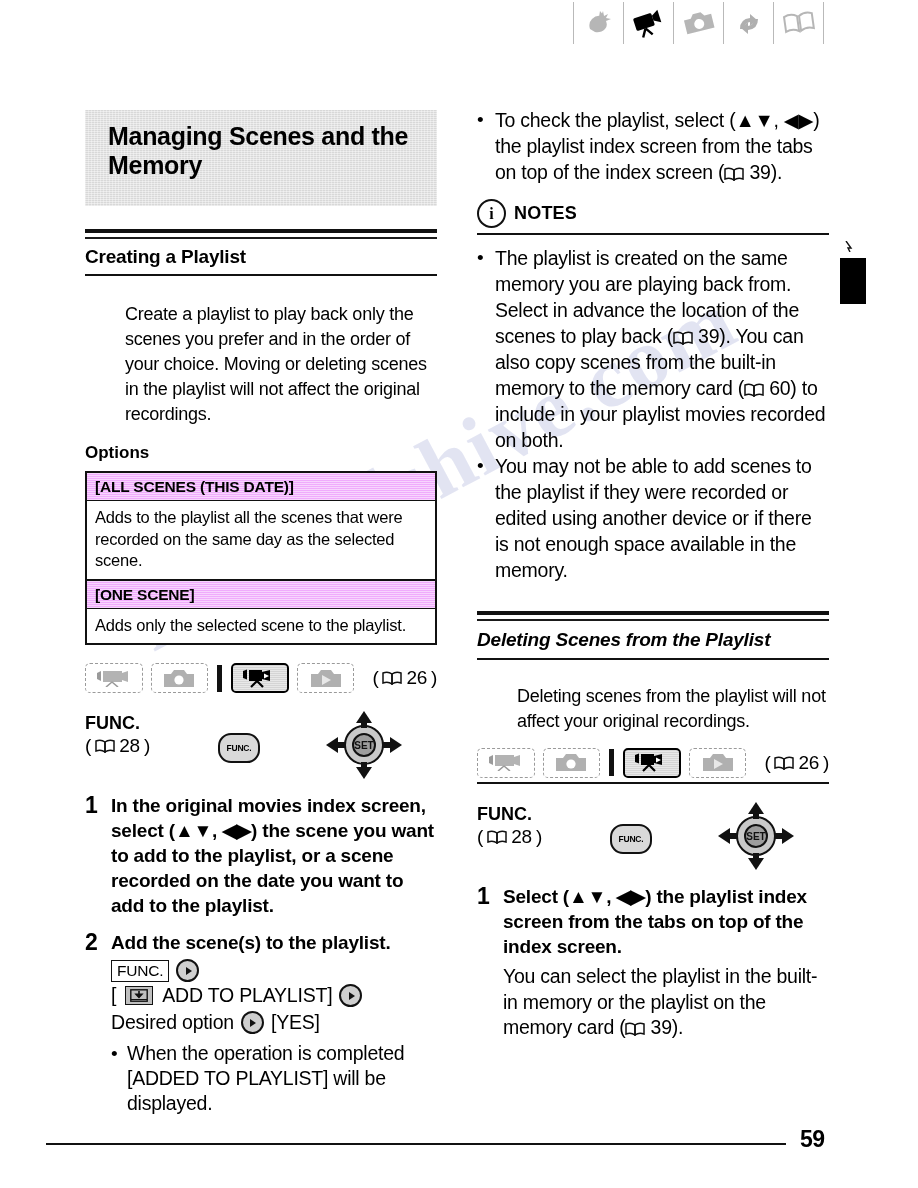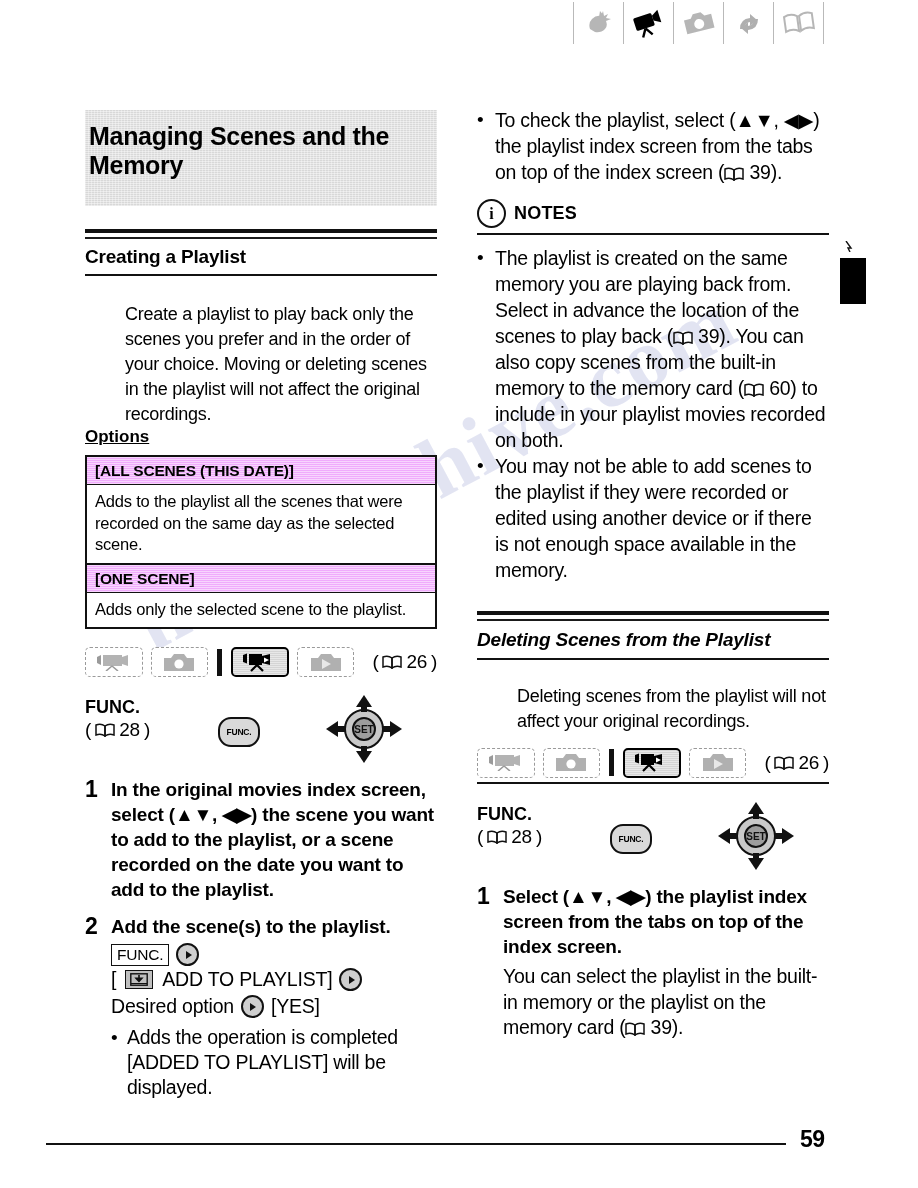--- a/index.html
+++ b/index.html
@@ -42,21 +42,21 @@
 
   
   .col{position:absolute;width:352px;}
   .col-left{left:85px;top:110px;}
   .col-right{left:477px;top:105px;}
 
   
   .chapter-box{
     background:#d8d8d8;
     width:352px;
-    padding:12px 10px 26px 4px;
+    padding:12px 10px 26px 23px;
     box-sizing:border-box;
     position:relative;
   }
   .chapter-box .noise{
     position:absolute;inset:0;
     background:
       repeating-linear-gradient(0deg, rgba(255,255,255,.45) 0 1px, rgba(0,0,0,0) 1px 2px),
       repeating-linear-gradient(90deg, rgba(255,255,255,.35) 0 1px, rgba(0,0,0,0) 1px 3px);
     pointer-events:none;
   }
@@ -298,21 +298,21 @@
     </div>
 
     <div class="rule-heavy"></div>
     <div class="rule-sub"></div>
 
     <div class="sec-head" style="margin-top:7px;">Creating a Playlist</div>
     <div class="sec-rule" style="margin-top:6px;"></div>
 
     <div class="body" style="margin-top:26px;">Create a playlist to play back only the scenes you prefer and in the order of your choice. Moving or deleting scenes in the playlist will not affect the original recordings.</div>
 
-    <div class="smalllabel" style="font-size:17px;text-decoration:underline;">Options</div>
+    <div class="smalllabel" style="margin-top:16px;font-size:17px;">Options</div>
 
     <div class="opt-table">
       <div class="opt-head">
         <div class="noise"></div>
         <span>[ALL SCENES (THIS DATE)]</span>
       </div>
       <div class="opt-body sep">Adds to the playlist all the scenes that were recorded on the same day as the selected scene.</div>
       <div class="opt-head">
         <div class="noise"></div>
         <span>[ONE SCENE]</span>
@@ -426,21 +426,21 @@
         <span>Desired option</span>
         <span class="arrowbtn">
             <span class="tri"></span>
           </span>
         <span>[YES]</span>
       </div>
     </div>
 
     <div class="sub-bullet">
       <div class="dot">•</div>
-      <div class="txt">Adds the operation is completed [ADDED TO PLAYLIST] will be displayed.</div>
+      <div class="txt">When the operation is completed [ADDED TO PLAYLIST] will be displayed.</div>
     </div>
 
   </div>
 
   <div class="col col-right">
 
     <div class="bullet">
       <div class="dot">•</div>
       <div class="txt"><span>To check the playlist, select (▲▼, ◀▶) the playlist index screen from the tabs on top of the index screen (</span><svg class="book" width="20" height="14" viewBox="0 0 20 14">
             <path d="M1 2 q5-2 9 1 v10 q-4-3-9-1z" fill="none" stroke="#111" stroke-width="1.5"></path>

